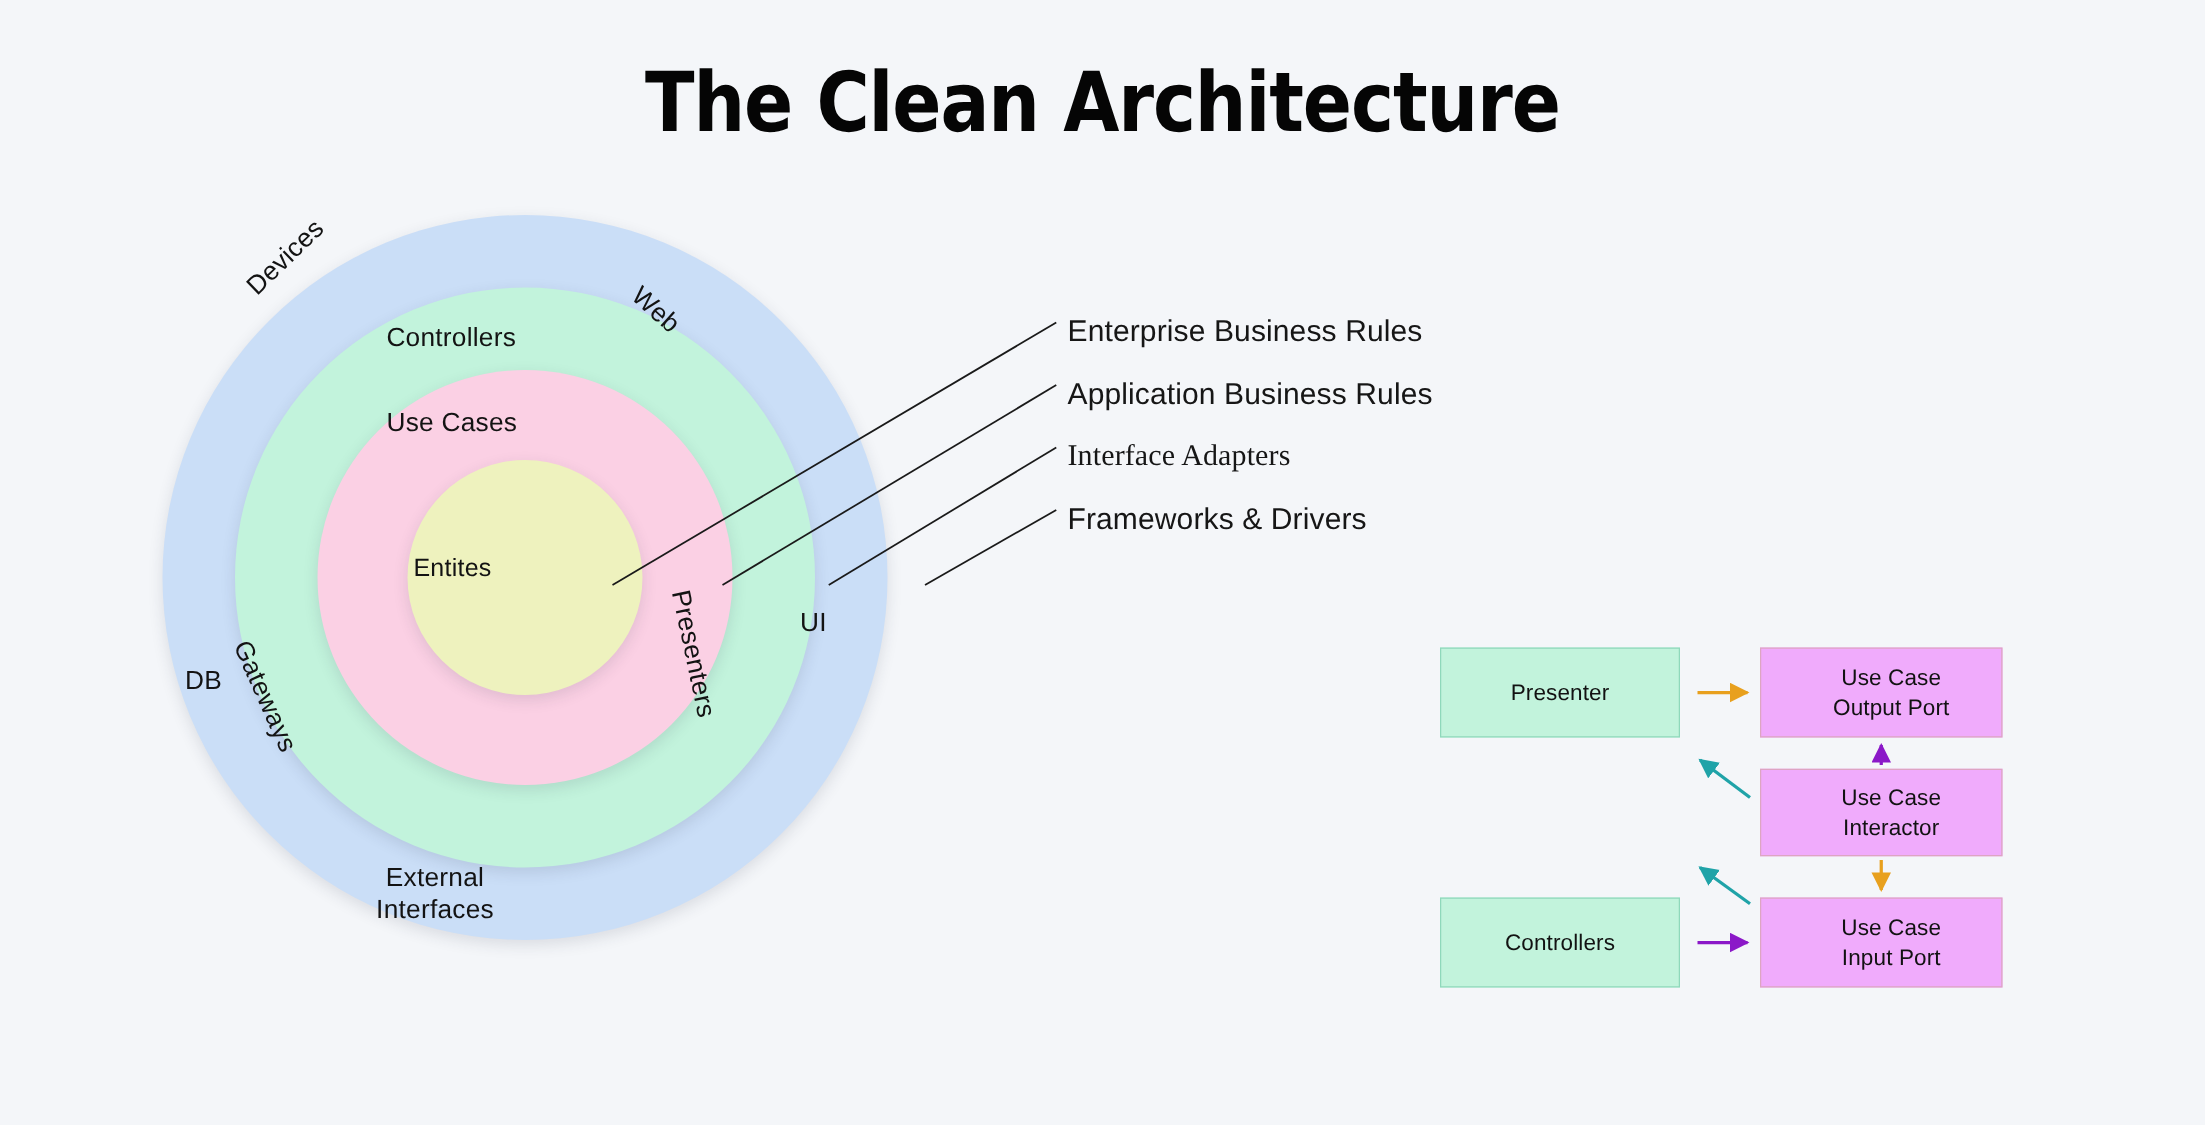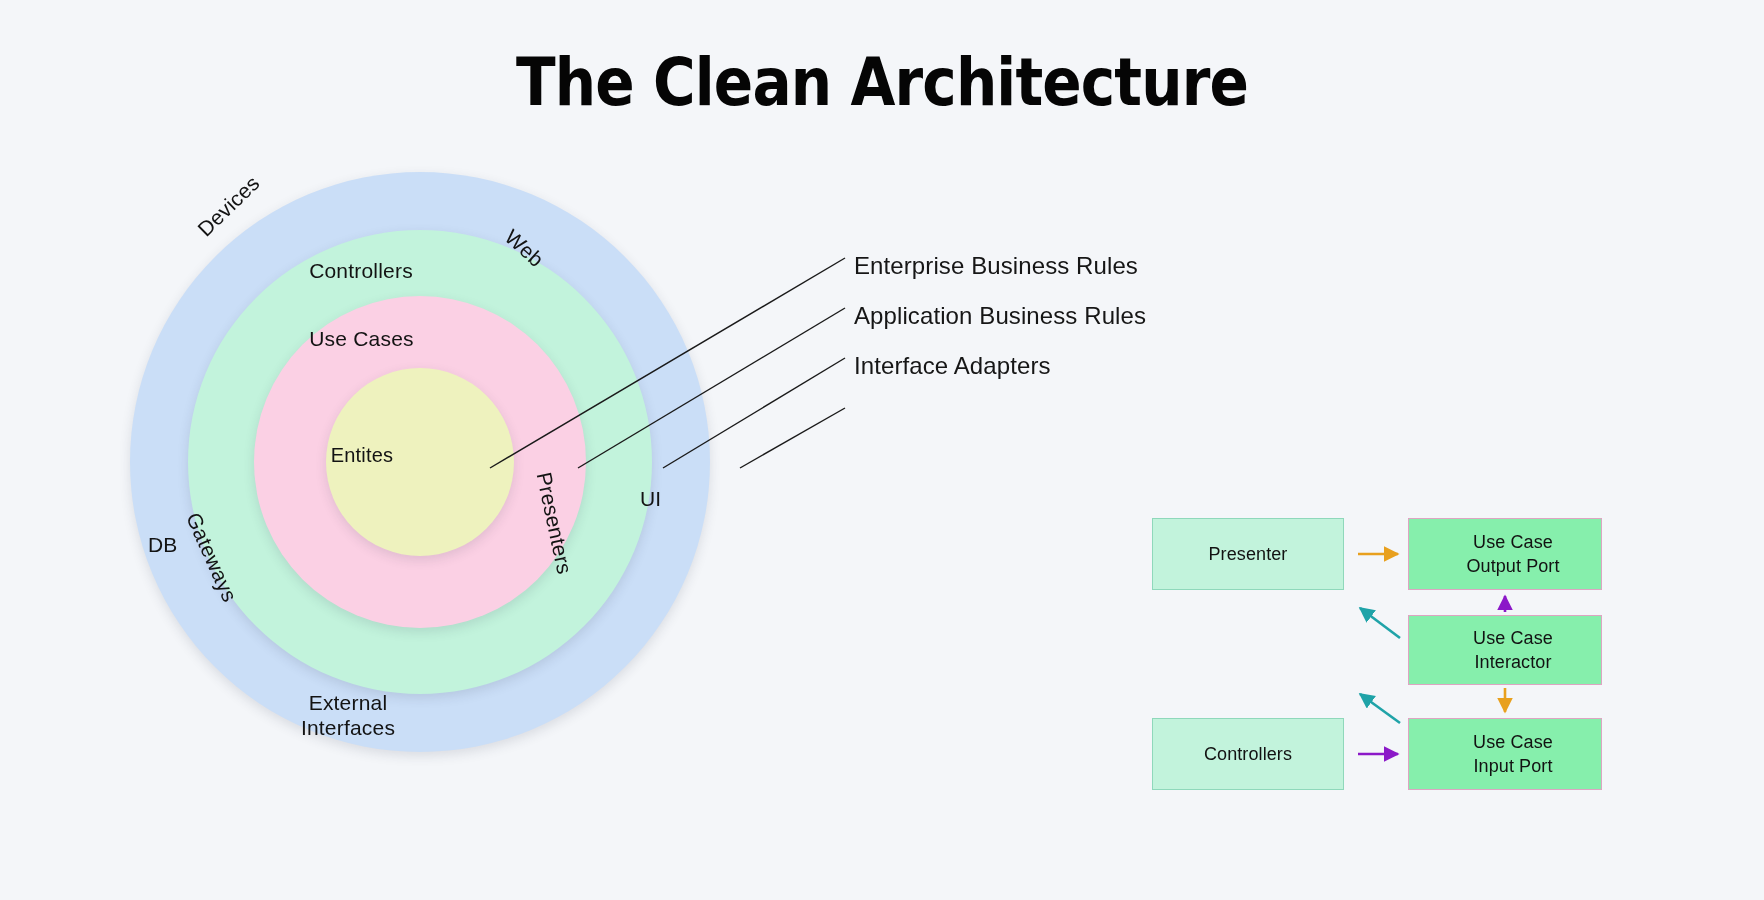--- a/index.html
+++ b/index.html
@@ -104,21 +104,21 @@
 
   .callout {
     position: absolute;
     font-size: 24px;
     color: #161616;
     white-space: nowrap;
     letter-spacing: 0.1px;
   }
   .co-0 { left: 854px; top: 252px; }
   .co-1 { left: 854px; top: 302px; }
-  .co-2 { left: 854px; top: 352px; }
+  .co-2 { left: 854px; top: 352px; font-family: Liberation Serif, serif; }
   .co-3 { left: 854px; top: 402px; }
 
   
   #flow {
     position: absolute;
     left: 1152px;
     top: 508px;
     width: 450px;
     height: 300px;
   }
@@ -128,21 +128,21 @@
     display: flex;
     align-items: center;
     justify-content: center;
     text-align: center;
     font-size: 18px;
     line-height: 1.35;
     color: #121212;
     letter-spacing: 0.1px;
   }
   .node-green { background: #c2f3dc; border: 1.5px solid #8fd8bb; }
-  .node-pink  { background: #86efac; border: 1.5px solid #dda5c2; padding-left: 16px; }
+  .node-pink  { background: #f0abfc; border: 1.5px solid #dda5c2; padding-left: 16px; }
 
   .n-presenter   { left: 0px;   top: 10px;  width: 192px; height: 72px; }
   .n-controllers { left: 0px;   top: 210px; width: 192px; height: 72px; }
   .n-out-port    { left: 256px; top: 10px;  width: 194px; height: 72px; }
   .n-interactor  { left: 256px; top: 107px; width: 194px; height: 70px; }
   .n-in-port     { left: 256px; top: 210px; width: 194px; height: 72px; }
 
   #flow-arrows {
     position: absolute;
     left: 0; top: 0;
@@ -178,20 +178,21 @@
   <svg id="leaders">
     <line x1="490" y1="468" x2="845" y2="258"></line>
     <line x1="578" y1="468" x2="845" y2="308"></line>
     <line x1="663" y1="468" x2="845" y2="358"></line>
     <line x1="740" y1="468" x2="845" y2="408"></line>
   </svg>
 
   <div class="callout co-0">Enterprise Business Rules</div>
   <div class="callout co-1">Application Business Rules</div>
   <div class="callout co-2">Interface Adapters</div>
+  <div class="callout co-3">Frameworks &amp; Drivers</div>
 
   <div id="flow">
 
     <div class="node node-green n-presenter">Presenter</div>
     <div class="node node-green n-controllers">Controllers</div>
     <div class="node node-pink  n-out-port">Use Case<br>Output Port</div>
     <div class="node node-pink  n-interactor">Use Case<br>Interactor</div>
     <div class="node node-pink  n-in-port">Use Case<br>Input Port</div>
 
     <svg id="flow-arrows">

